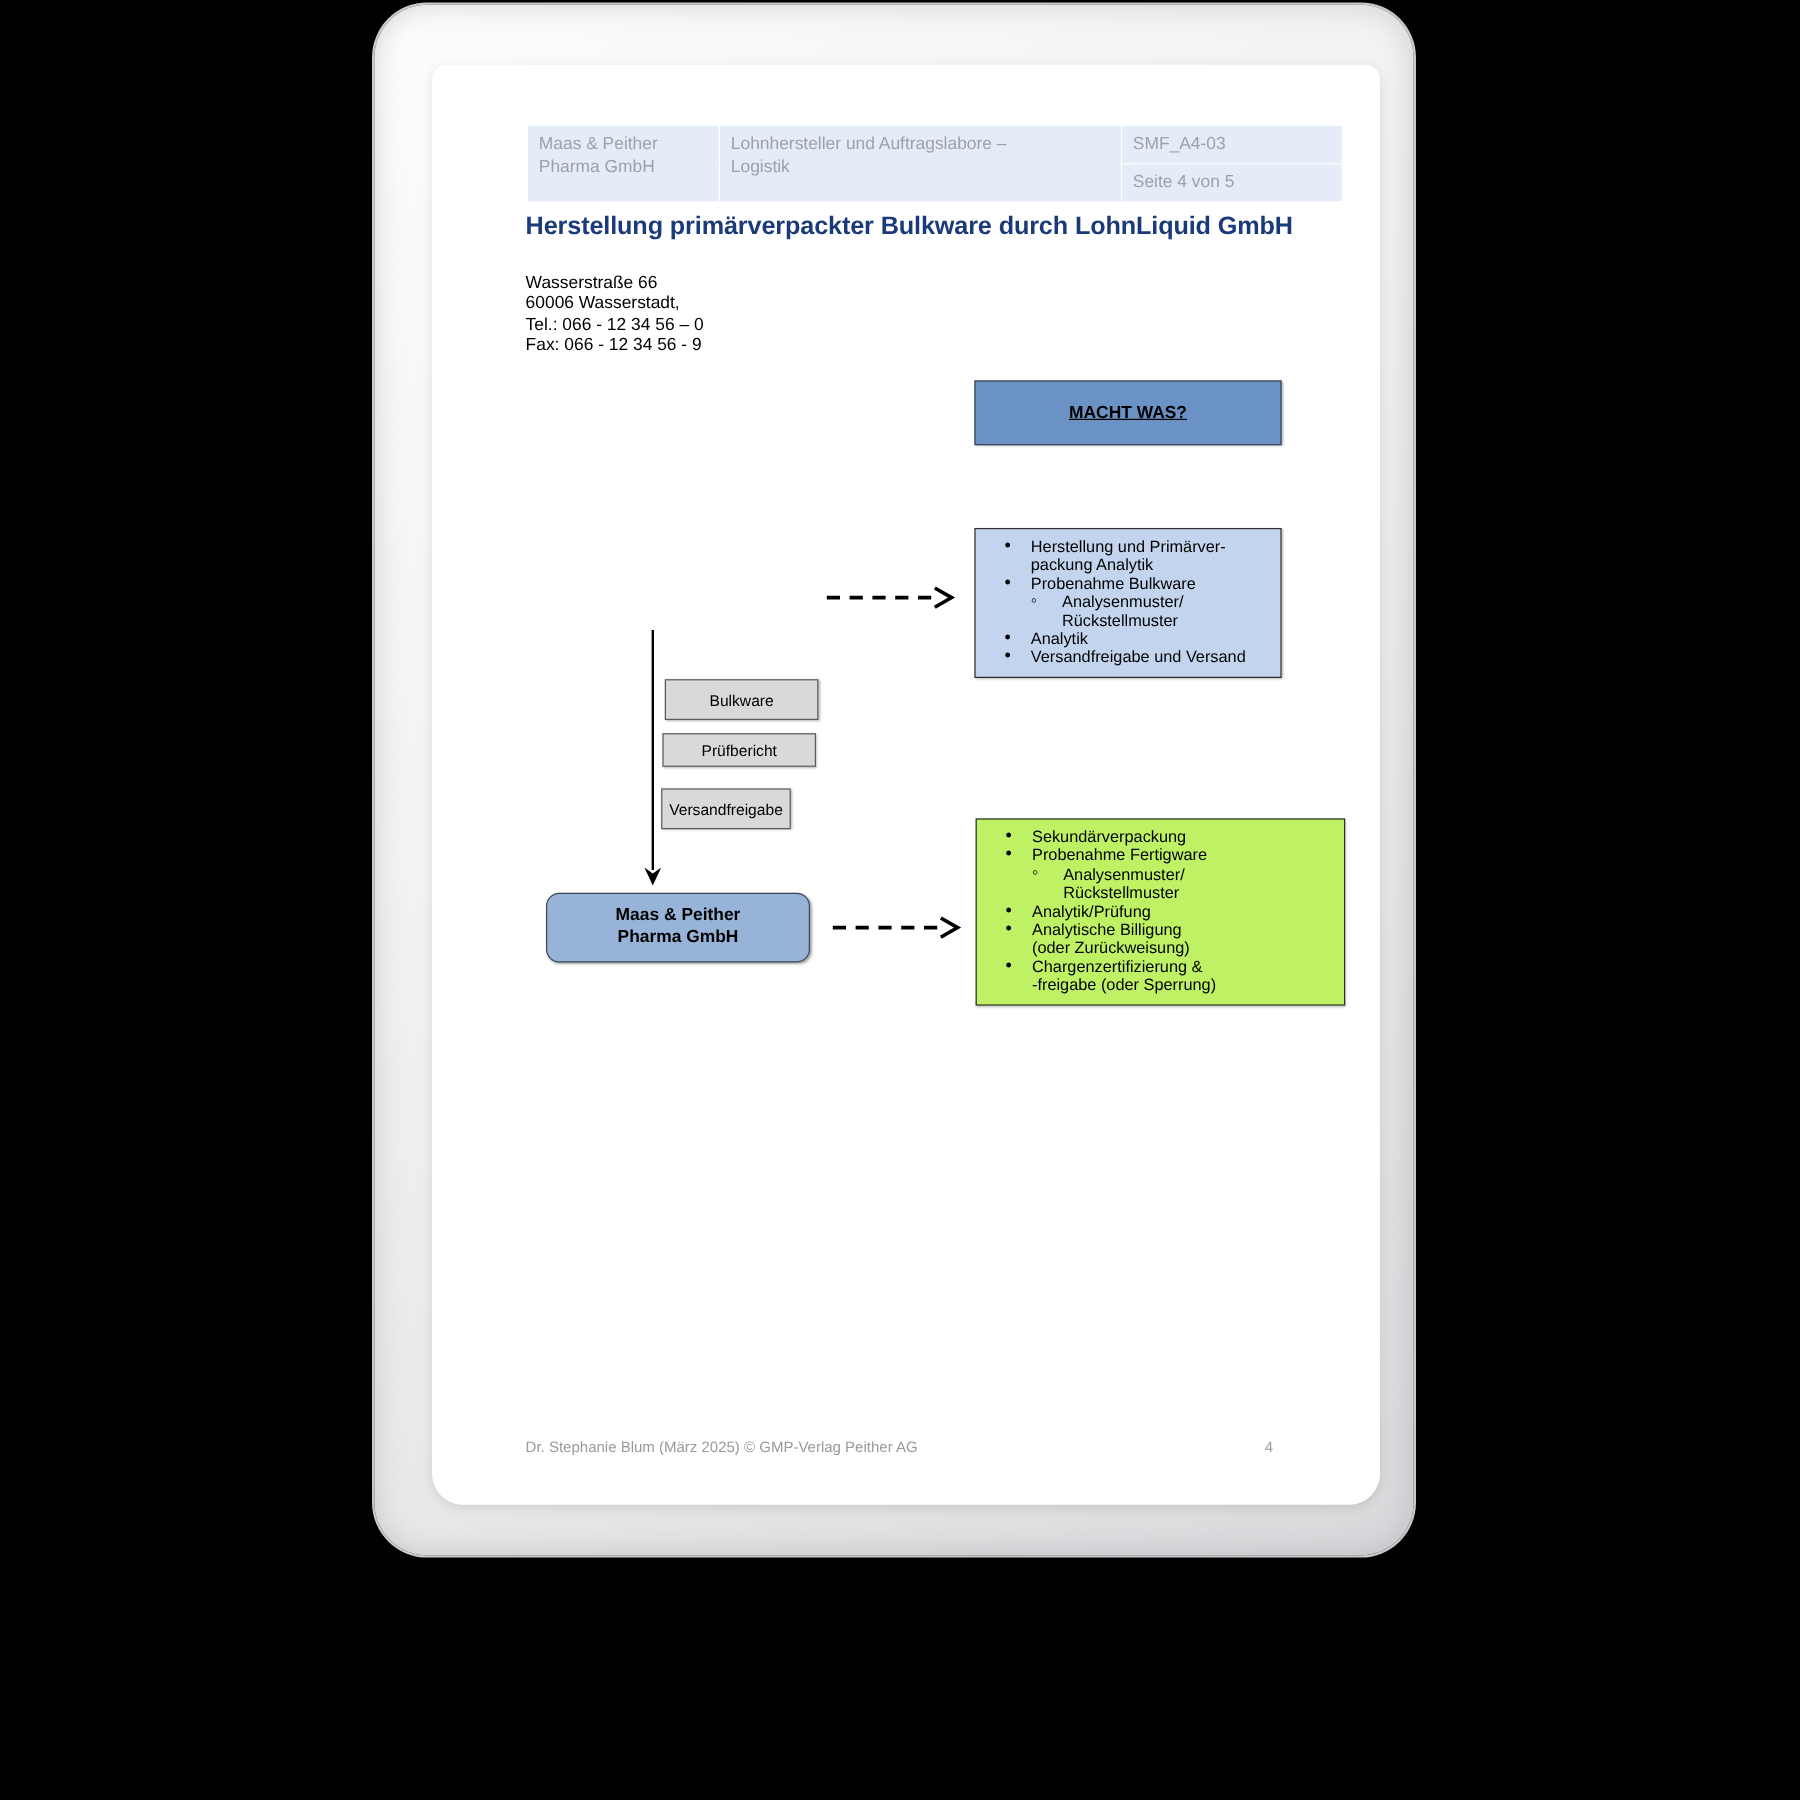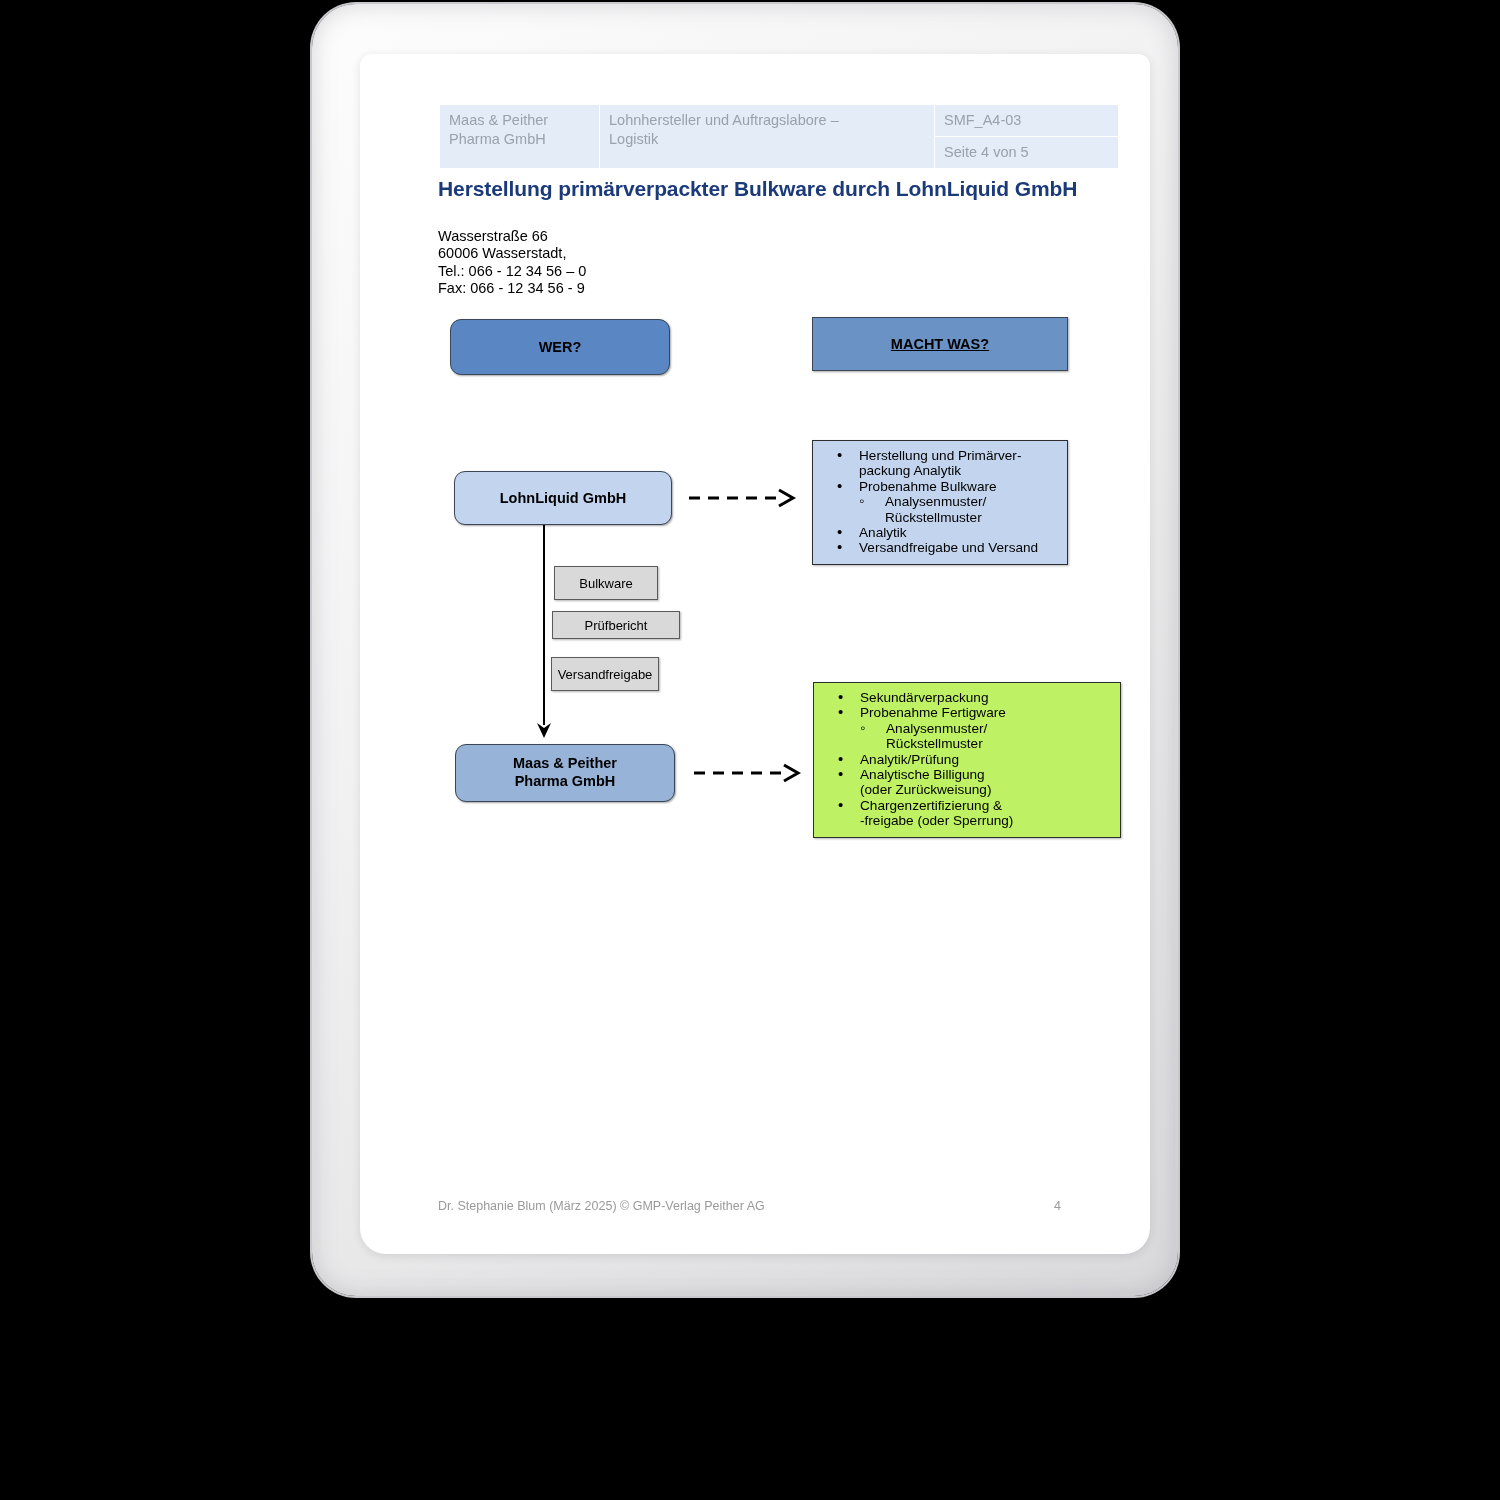--- a/index.html
+++ b/index.html
@@ -147,21 +147,21 @@
     background: #d9d9d9;
     border: 1px solid #5a5a5a;
     display: flex;
     align-items: center;
     justify-content: center;
     font-size: 13px;
     font-weight: normal;
     color: #000000;
     box-shadow: 1px 1px 2px rgba(0,0,0,0.30);
   }
-  #doc-box-bulkware        { left: 194px; top: 512px; width: 104px; height: 34px; }
+  #doc-box-bulkware        { left: 194px; top: 512px; width: 128px; height: 34px; }
   #doc-box-pruefbericht    { left: 192px; top: 557px; width: 128px; height: 28px; }
   #doc-box-versandfreigabe { left: 191px; top: 603px; width: 108px; height: 34px; }
 
   
   #connector-vertical {
     position: absolute;
     left: 183px;
     top: 471px;
     width: 2px;
     height: 200px;
@@ -283,24 +283,22 @@
 
       <div id="section-title">Herstellung primärverpackter Bulkware durch LohnLiquid GmbH</div>
 
       <div id="address-block">
         <div>Wasserstraße 66</div>
         <div>60006 Wasserstadt,</div>
         <div>Tel.: 066 - 12 34 56 – 0</div>
         <div>Fax: 066 - 12 34 56 - 9</div>
       </div>
 
-      <div class="shape rounded" id="box-wer">WER?</div>
       <div class="shape" id="box-macht-was">MACHT WAS?</div>
 
-      <div class="shape rounded" id="box-lohnliquid">LohnLiquid GmbH</div>
       <div class="shape rounded" id="box-maas">
         <div>
           <div>Maas &amp; Peither</div>
           <div>Pharma GmbH</div>
         </div>
       </div>
 
       <div id="connector-vertical"></div>
       <svg id="connector-arrowhead" viewBox="0 0 20 22">
         <path d="M10 21 L3 6 L10 11 L17 6 Z" fill="#000000"></path>

